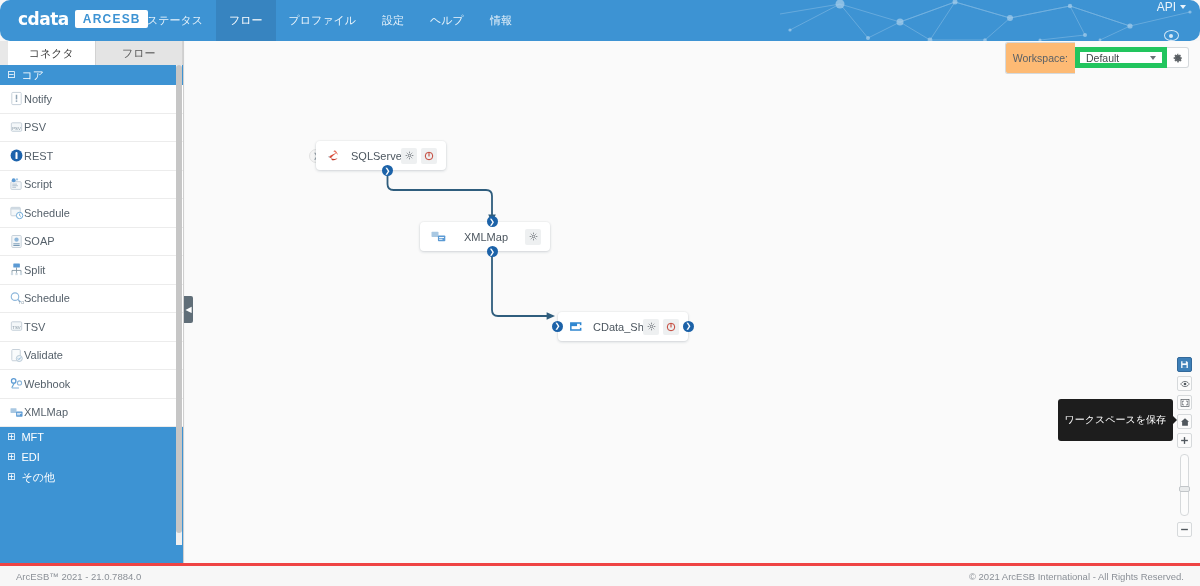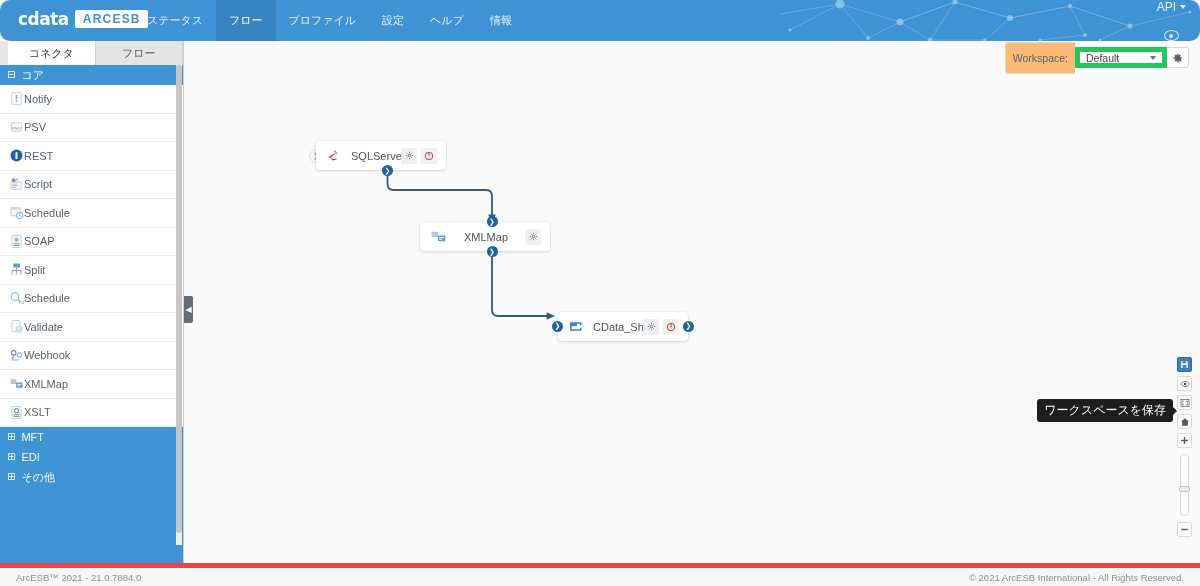--- a/index.html
+++ b/index.html
@@ -174,33 +174,33 @@
   .zslider {
     width: 9px; height: 62px; background: #fcfcfc; border: 1px solid #d6d9db;
     border-radius: 4px; position: relative; margin: 2px 0; cursor: pointer;
   }
   .zthumb {
     position: absolute; left: -2px; top: 31px; width: 11px; height: 6px;
     background: #e9ebec; border: 1px solid #c2c6c9; border-radius: 2px;
   }
   .tooltip {
     position: absolute; right: 27px; top: 358px;
-    background: #1d1d1d; color: #fff; font-size: 12px;
-    padding: 3px 7px; border-radius: 3px; white-space: nowrap; z-index: 7;
+    background: #1d1d1d; color: #fff; font-size: 10px;
+    padding: 14px 7px; border-radius: 3px; white-space: nowrap; z-index: 7;
   }
   .tooltip::after {
     content: ""; position: absolute; right: -4px; top: 50%; transform: translateY(-50%);
     border-top: 4px solid transparent; border-bottom: 4px solid transparent;
     border-left: 4px solid #1d1d1d;
   }
 
   
   .footer {
     position: absolute; left: 0; bottom: 0; width: 1200px; height: 23px;
-    background: #f7f7f7; border-top: 5px solid #ef4444;
+    background: #f7f7f7; border-top: 3px solid #ef4444;
     display: flex; align-items: center; justify-content: space-between;
     padding: 0 16px; font-size: 9.5px; color: #8b9097;
   }
 </style>
 </head>
 <body>
 
 <div class="header">
   <svg class="header-net" viewBox="0 0 420 41" preserveAspectRatio="none">
     <g stroke="#ffffff" stroke-width="0.7" fill="none" opacity="0.55">
@@ -326,20 +326,27 @@
     <div class="conn-item">
       <svg class="cicon" viewBox="0 0 16 16">
           <circle cx="6.4" cy="6" r="4" fill="none" stroke="#8fb8dc" stroke-width="1.2"></circle>
           <path d="M9.2 8.8l3 3" stroke="#8fb8dc" stroke-width="1.4"></path>
           <text x="10" y="14" font-size="4" fill="#7a8c9a" font-family="Liberation Sans">TCP</text>
         </svg>
       <span>Schedule</span>
     </div>
     <div class="conn-item">
       <svg class="cicon" viewBox="0 0 16 16">
+          <rect x="2.5" y="3" width="11" height="9" rx="1" fill="#f4f7f9" stroke="#c3ced8"></rect>
+          <text x="8" y="10.5" font-size="4.6" text-anchor="middle" fill="#7a8c9a" font-family="Liberation Sans">TSV</text>
+        </svg>
+      <span>TSV</span>
+    </div>
+    <div class="conn-item">
+      <svg class="cicon" viewBox="0 0 16 16">
           <rect x="3" y="1.6" width="9" height="12" rx="1" fill="#f9fbfc" stroke="#c3ced8"></rect>
           <circle cx="11" cy="11.2" r="3.2" fill="#eef4f8" stroke="#b6c7d4"></circle>
           <path d="M9.5 11.2l1.1 1.1 2-2.2" stroke="#7aa9cf" stroke-width="1" fill="none"></path>
         </svg>
       <span>Validate</span>
     </div>
     <div class="conn-item">
       <svg class="cicon" viewBox="0 0 16 16">
           <circle cx="5" cy="5.2" r="2.4" fill="none" stroke="#5b9ad4" stroke-width="1.3"></circle>
           <path d="M5.6 7.4L3 12.6" stroke="#6aa7d6" stroke-width="1.3" fill="none"></path>
@@ -349,29 +356,20 @@
       <span>Webhook</span>
     </div>
     <div class="conn-item">
       <svg class="cicon" viewBox="0 0 16 16">
           <rect x="1.6" y="3.4" width="6.4" height="5" rx="0.6" fill="#a9c8e2"></rect>
           <rect x="7.6" y="7" width="6.8" height="5.4" rx="0.6" fill="#5b9ad4"></rect>
           <rect x="8.6" y="8.4" width="4.6" height="0.9" fill="#fff"></rect>
           <rect x="8.6" y="10" width="3.2" height="0.9" fill="#fff"></rect>
         </svg>
       <span>XMLMap</span>
-    </div>
-    <div class="conn-item">
-      <svg class="cicon" viewBox="0 0 16 16">
-          <rect x="3" y="1.6" width="10" height="12.8" rx="1" fill="#f4f7f9" stroke="#c3ced8"></rect>
-          <circle cx="8" cy="6" r="2.2" fill="none" stroke="#7a8c9a" stroke-width="1.1"></circle>
-          <rect x="4.8" y="10" width="6.4" height="1" fill="#5b9ad4"></rect>
-          <rect x="4.8" y="11.8" width="6.4" height="1" fill="#5b9ad4"></rect>
-        </svg>
-      <span>XSLT</span>
     </div>
   </div>
 
   <div class="group-head">
     <span class="gicon">⊞</span>
     <span>MFT</span>
   </div>
   <div class="group-head">
     <span class="gicon">⊞</span>
     <span>EDI</span>

